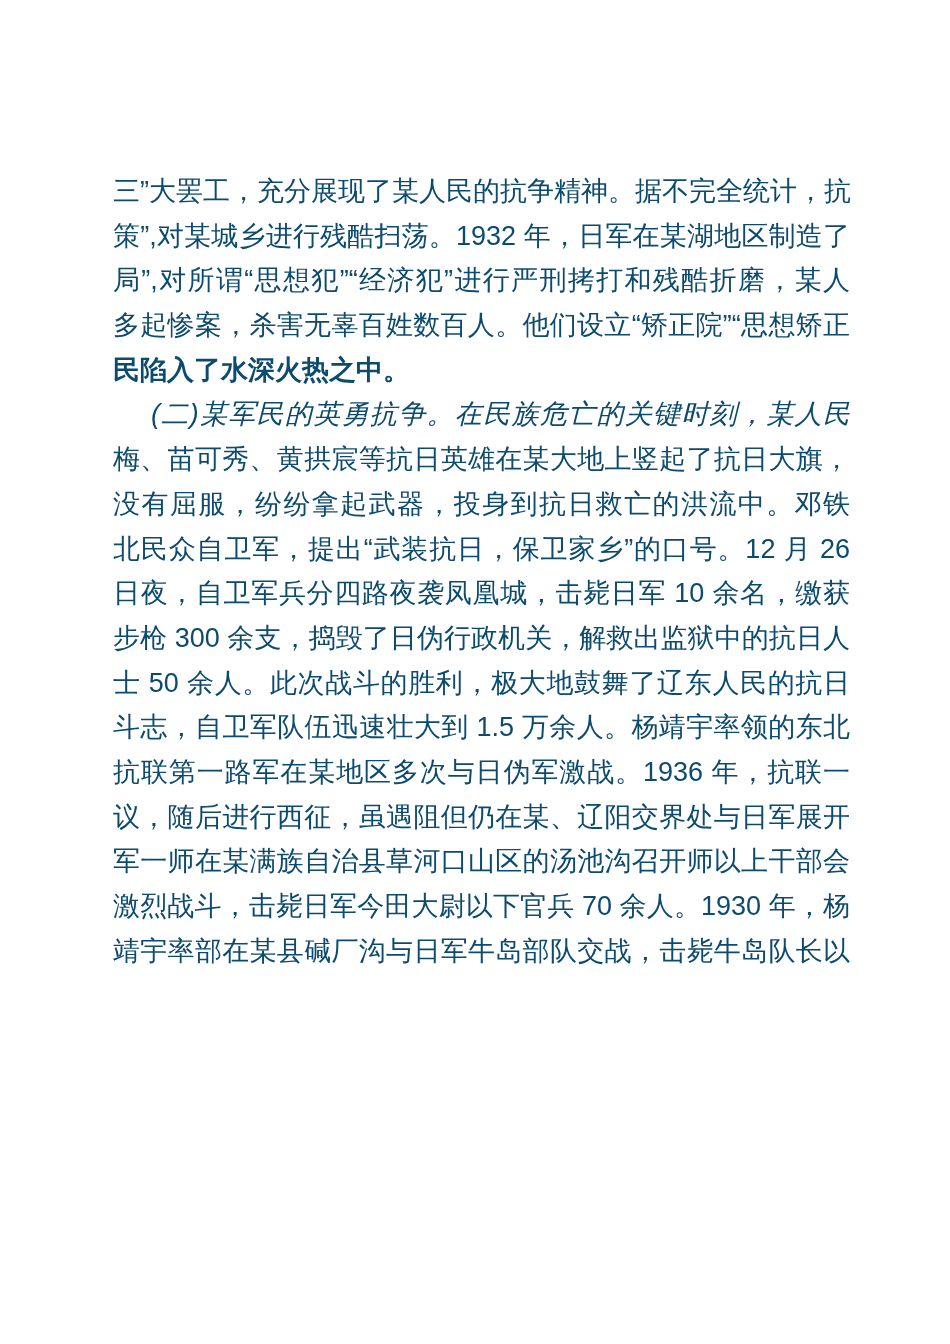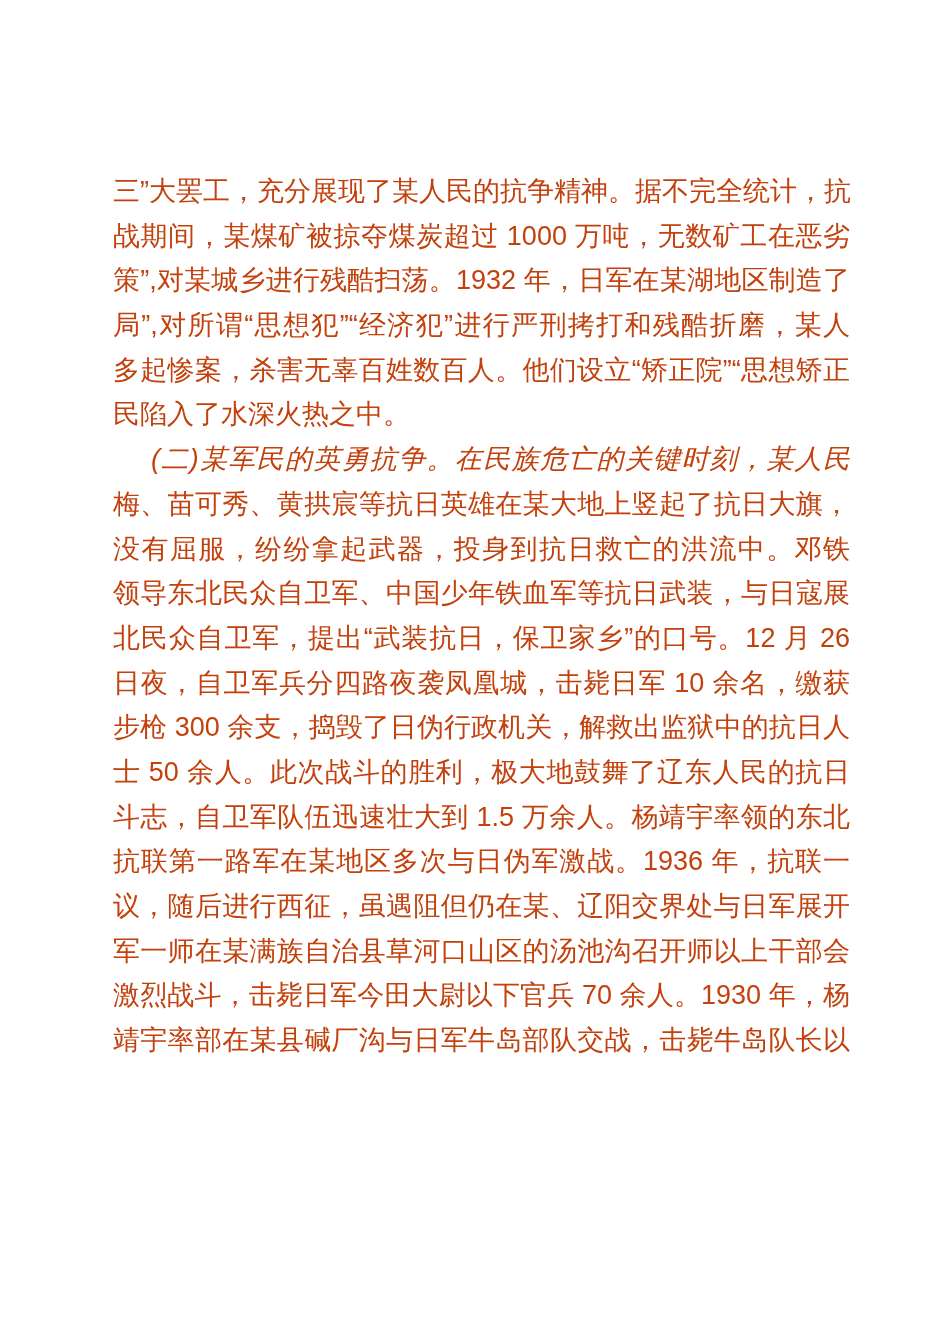--- a/index.html
+++ b/index.html
@@ -26,51 +26,50 @@
     position: absolute;
     left: 113px;
     top: 169px;
     width: 737px;
     color: #000000;
   }
   .line {
     font-size: 27px;
     line-height: 44.7px;
     height: 44.7px;
-    color: #c2410c;
+    color: #0c4a6e;
     text-align: justify;
     text-align-last: justify;
     letter-spacing: 0;
     overflow: visible;
     white-space: nowrap;
   }
   .line.para-last {
     text-align: left;
     text-align-last: left;
+    font-weight: bold;
   }
   .line.indent {
     text-indent: 38px;
     font-style: italic;
   }
 </style>
 </head>
 <body>
 
 <div class="page">
   <div class="content" id="doc-content">
       <div class="line">三”大罢工，充分展现了某人民的抗争精神。据不完全统计，抗</div>
-      <div class="line">战期间，某煤矿被掠夺煤炭超过 1000 万吨，无数矿工在恶劣</div>
       <div class="line">策”,对某城乡进行残酷扫荡。1932 年，日军在某湖地区制造了</div>
       <div class="line">局”,对所谓“思想犯”“经济犯”进行严刑拷打和残酷折磨，某人</div>
       <div class="line">多起惨案，杀害无辜百姓数百人。他们设立“矫正院”“思想矫正</div>
       <div class="line para-last">民陷入了水深火热之中。</div>
       <div class="line indent">(二)某军民的英勇抗争。在民族危亡的关键时刻，某人民</div>
       <div class="line">梅、苗可秀、黄拱宸等抗日英雄在某大地上竖起了抗日大旗，</div>
       <div class="line">没有屈服，纷纷拿起武器，投身到抗日救亡的洪流中。邓铁</div>
-      <div class="line">领导东北民众自卫军、中国少年铁血军等抗日武装，与日寇展</div>
       <div class="line">北民众自卫军，提出“武装抗日，保卫家乡”的口号。12 月 26</div>
       <div class="line">日夜，自卫军兵分四路夜袭凤凰城，击毙日军 10 余名，缴获</div>
       <div class="line">步枪 300 余支，捣毁了日伪行政机关，解救出监狱中的抗日人</div>
       <div class="line">士 50 余人。此次战斗的胜利，极大地鼓舞了辽东人民的抗日</div>
       <div class="line">斗志，自卫军队伍迅速壮大到 1.5 万余人。杨靖宇率领的东北</div>
       <div class="line">抗联第一路军在某地区多次与日伪军激战。1936 年，抗联一</div>
       <div class="line">议，随后进行西征，虽遇阻但仍在某、辽阳交界处与日军展开</div>
       <div class="line">军一师在某满族自治县草河口山区的汤池沟召开师以上干部会</div>
       <div class="line">激烈战斗，击毙日军今田大尉以下官兵 70 余人。1930 年，杨</div>
       <div class="line">靖宇率部在某县碱厂沟与日军牛岛部队交战，击毙牛岛队长以</div>

